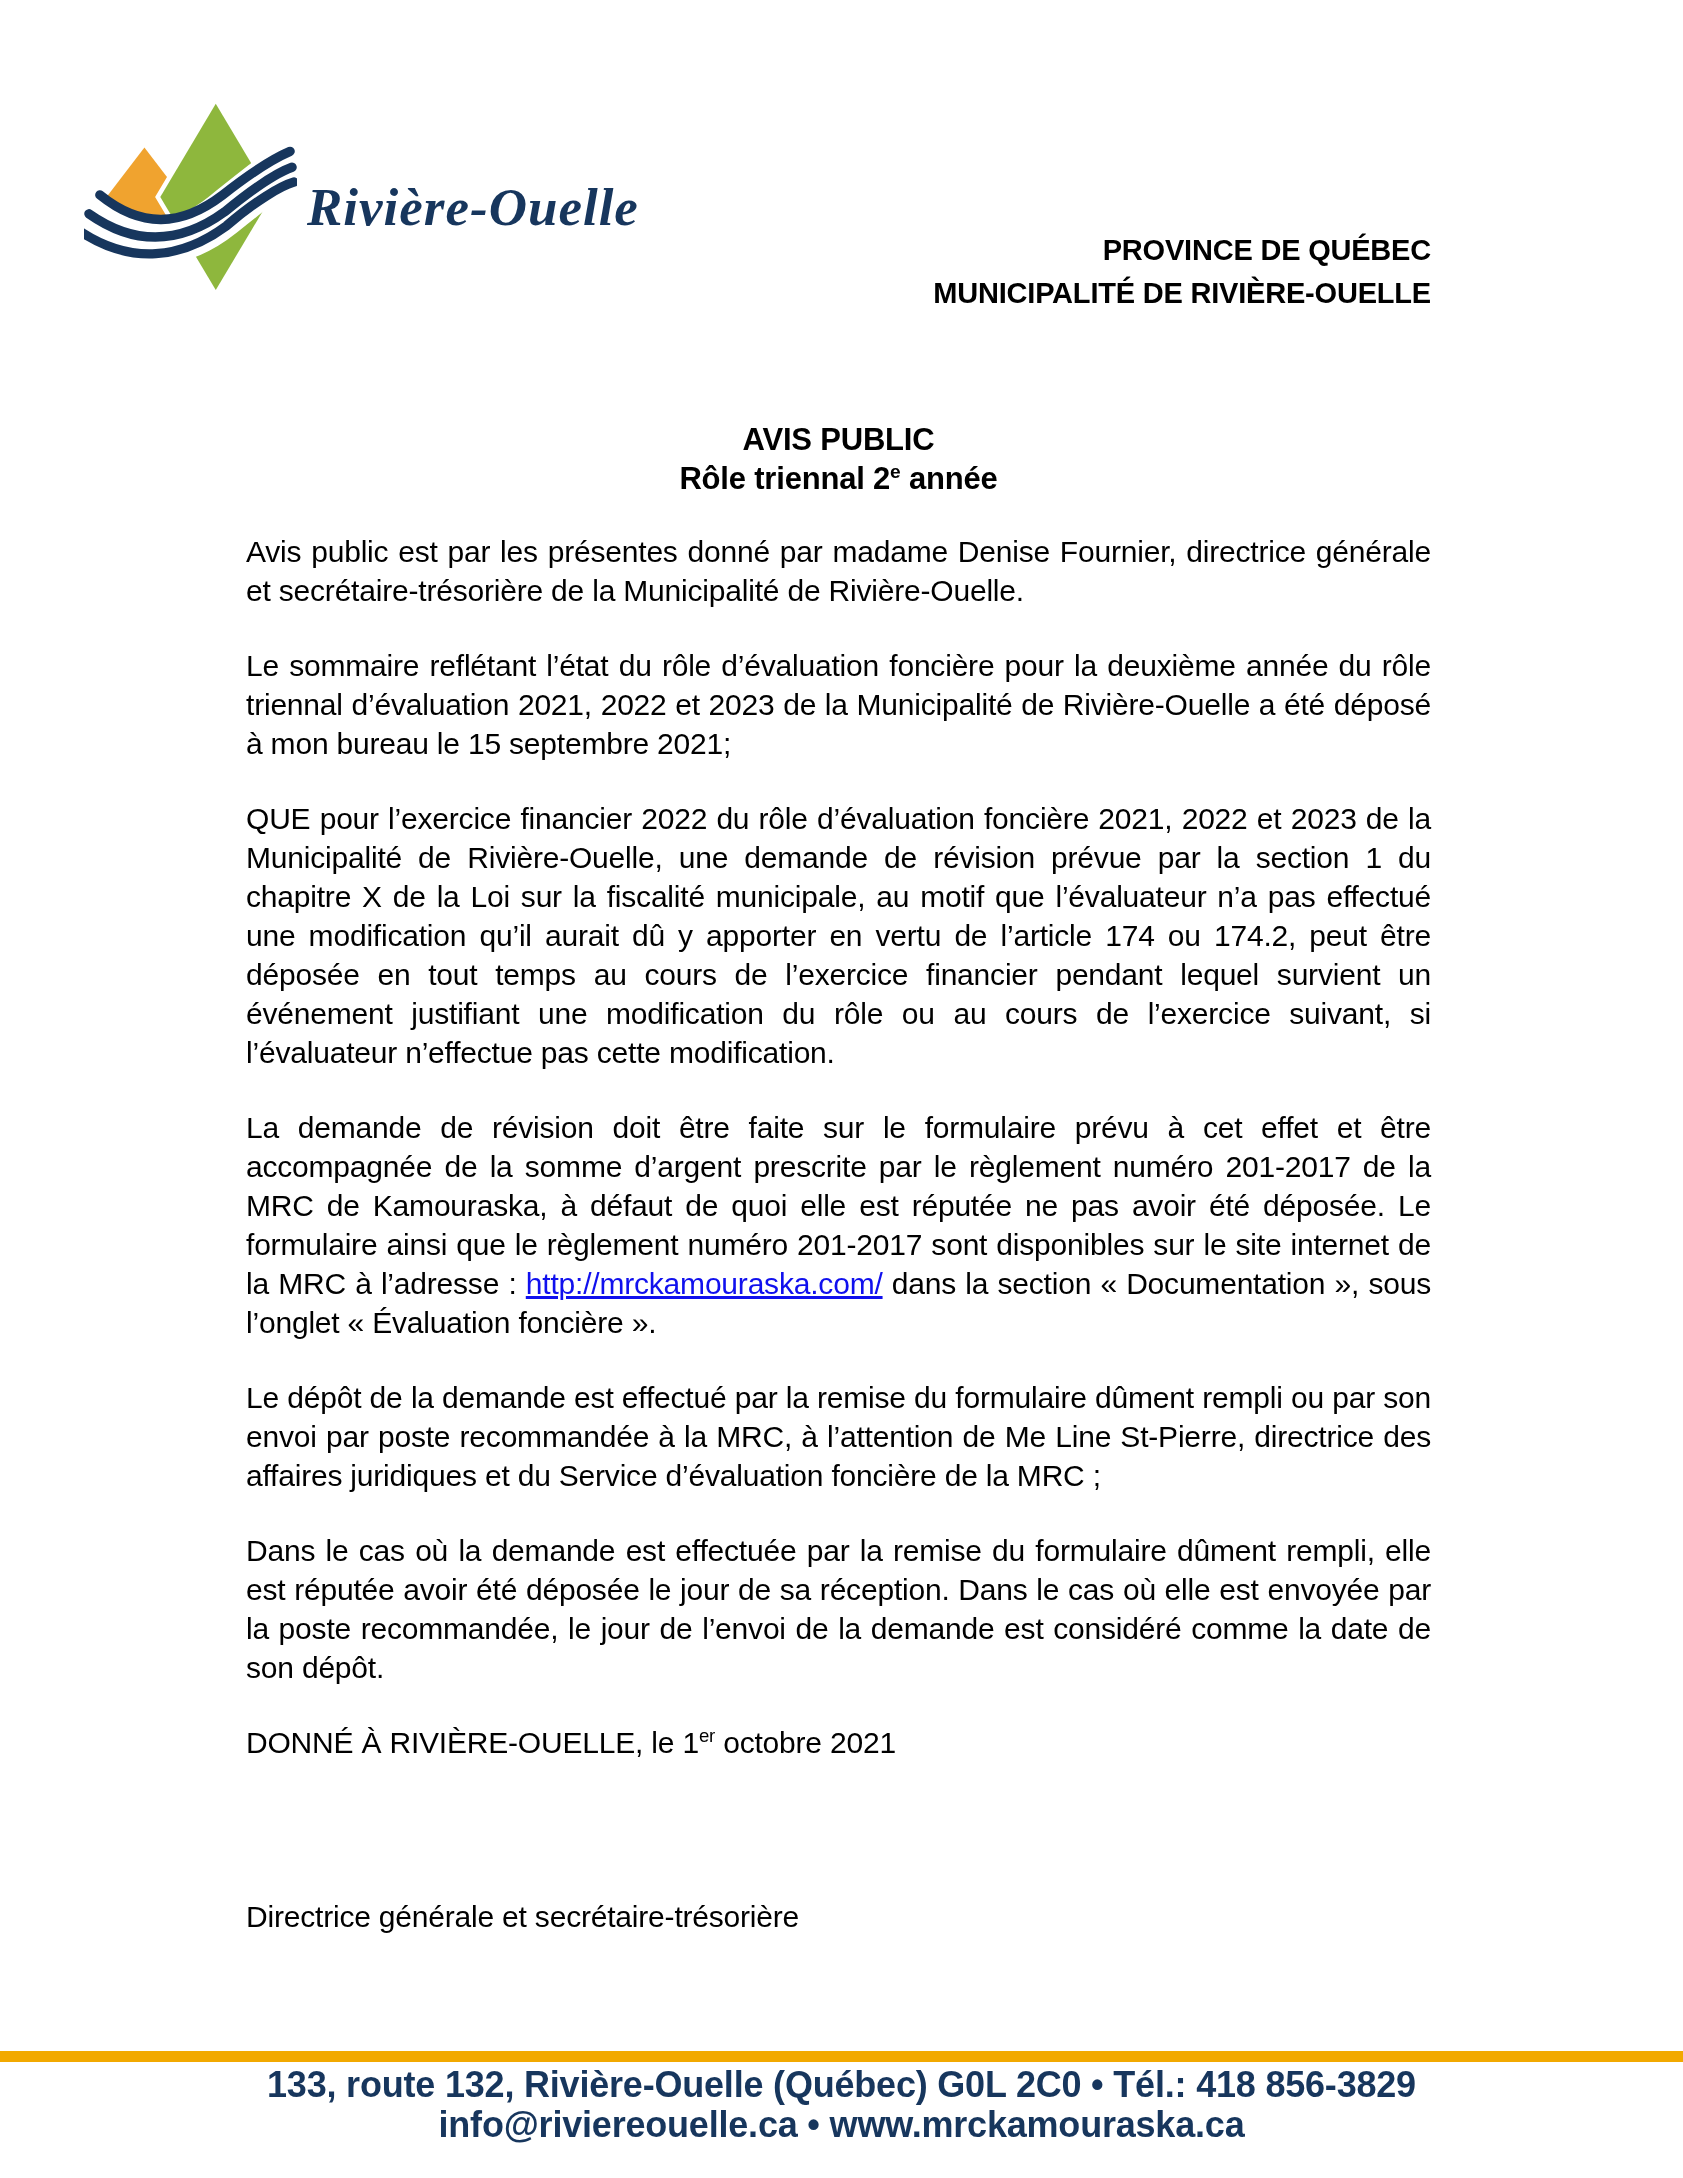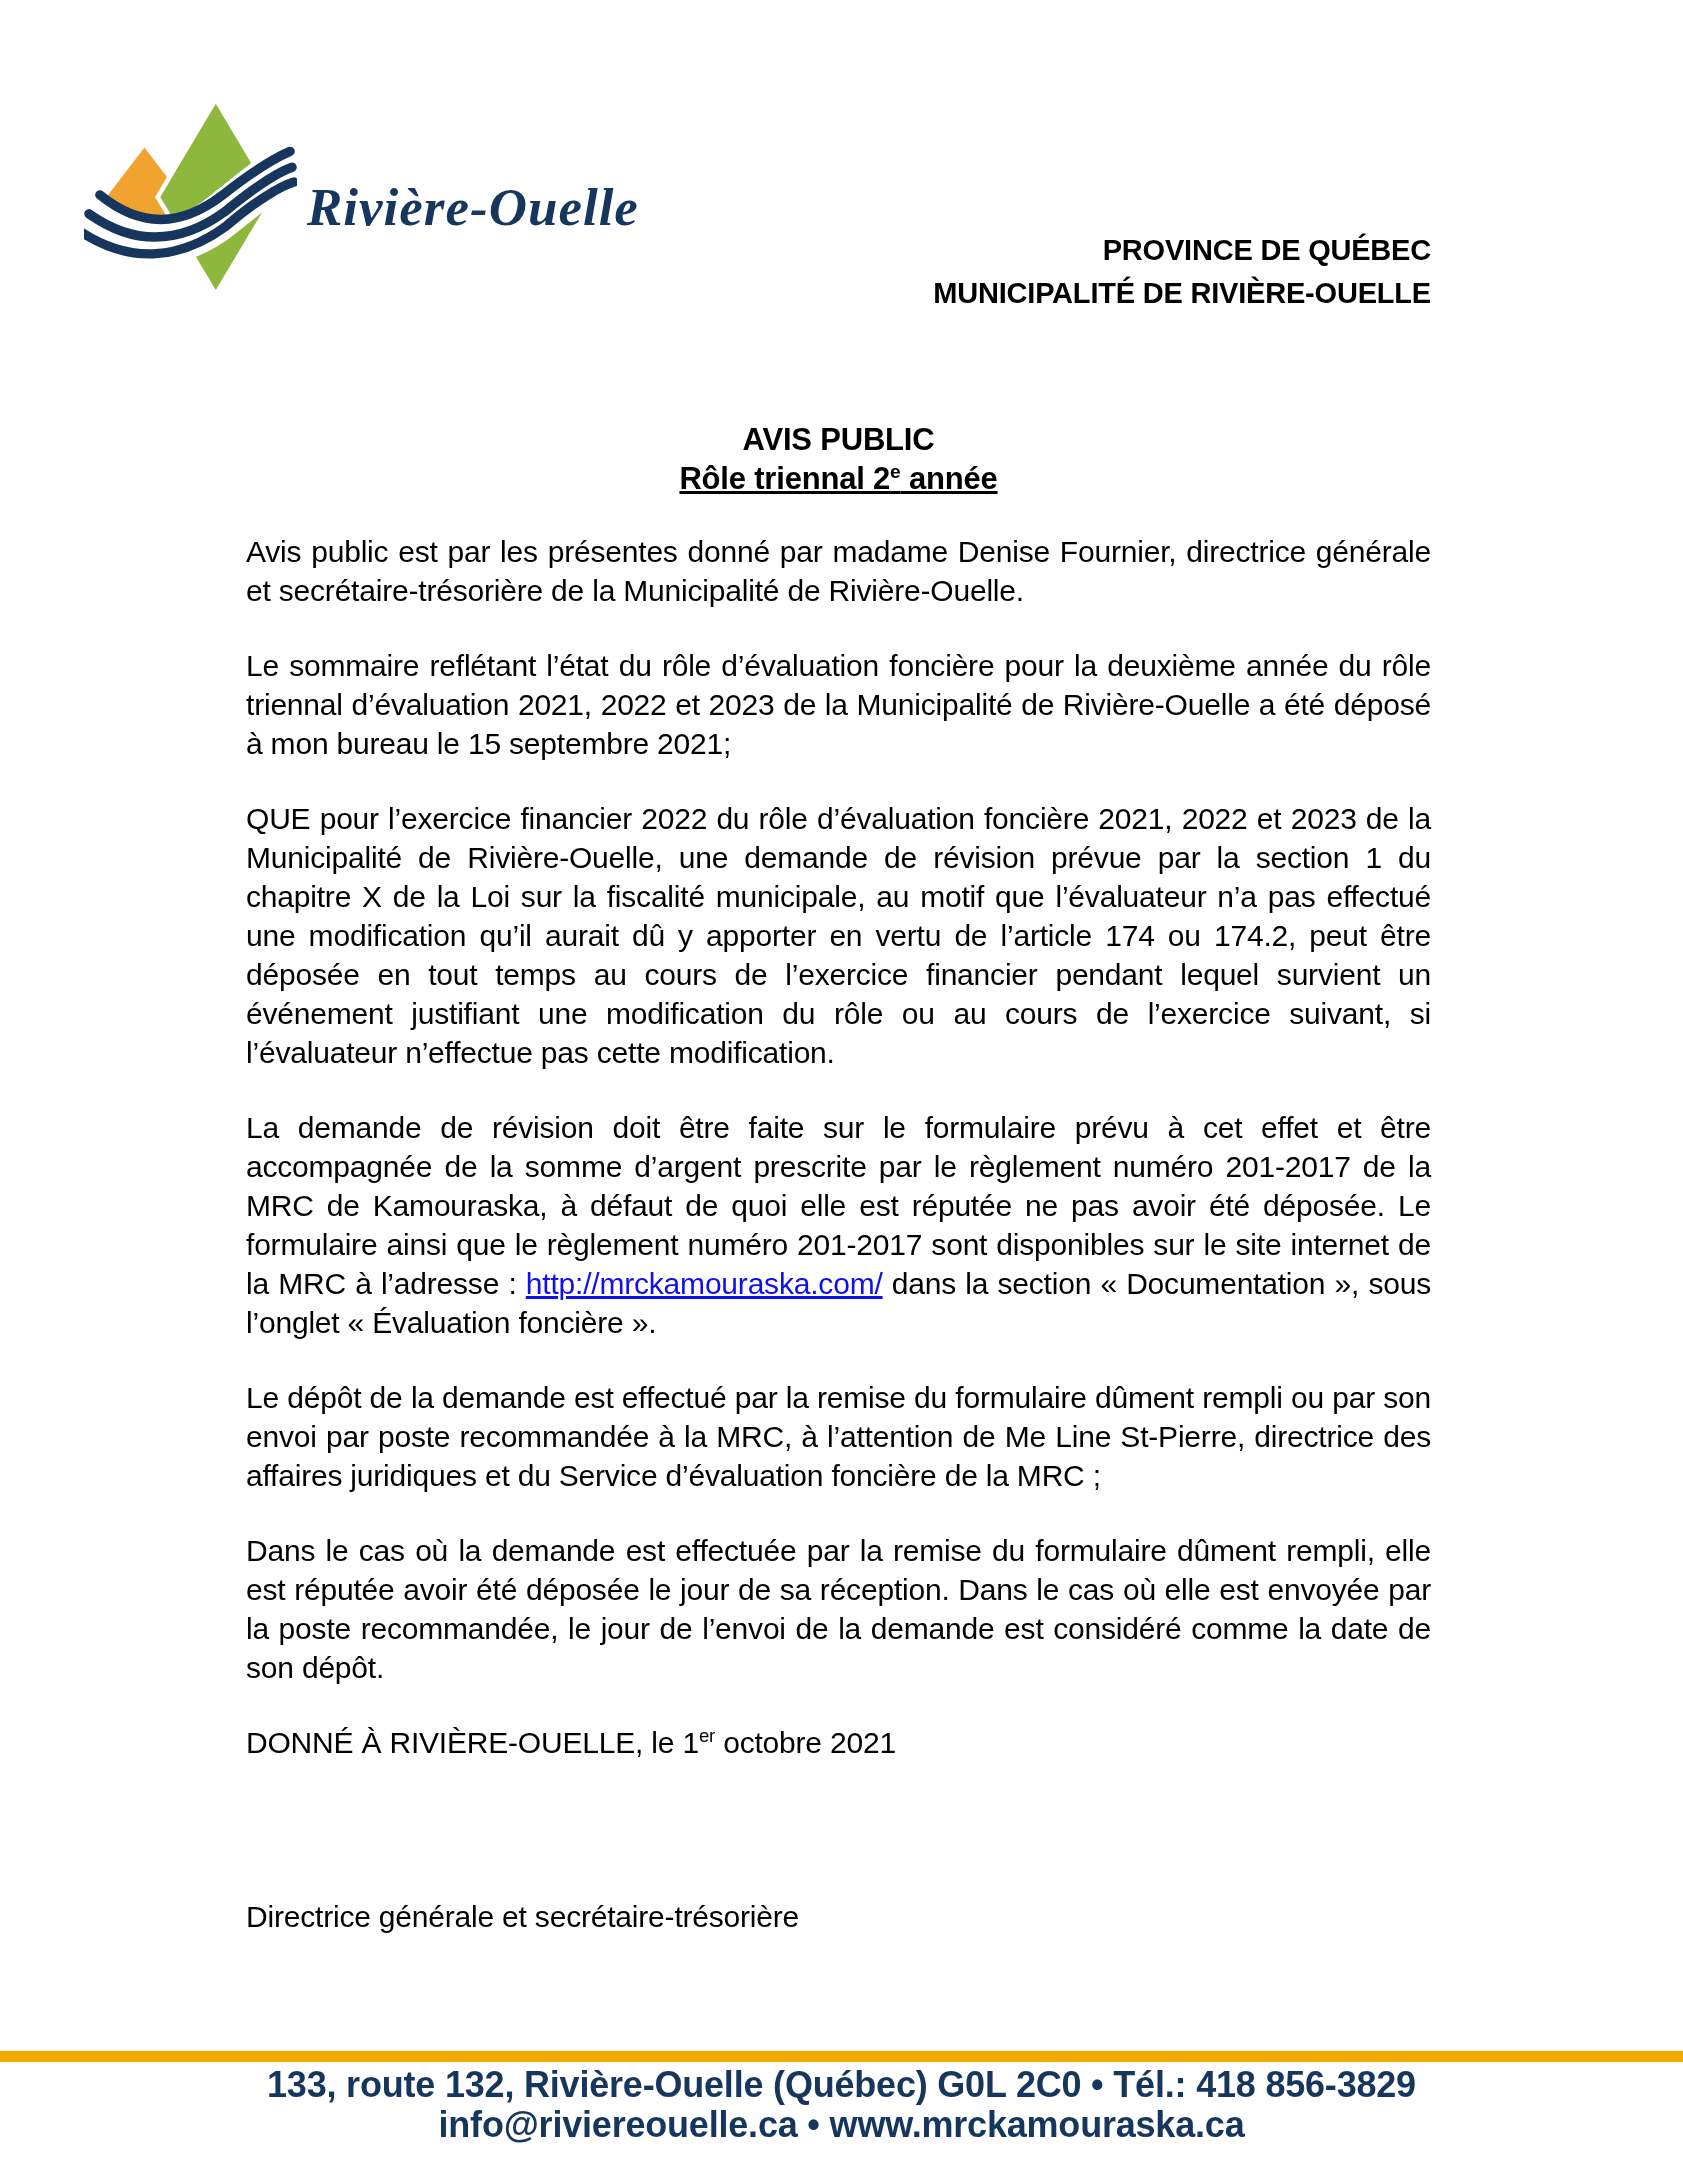--- a/index.html
+++ b/index.html
@@ -37,21 +37,21 @@
     position:absolute;top:229px;right:252px;
     text-align:right;font-weight:700;font-size:29px;line-height:43px;
     letter-spacing:-0.2px;
   }
   
   main{
     position:absolute;left:246px;top:420px;width:1185px;
     font-size:30px;line-height:39px;letter-spacing:-0.2px;
   }
   .doc-title{font-weight:700;font-size:31px;text-align:center;}
-  .doc-subtitle{font-weight:700;font-size:31px;text-align:center;margin-bottom:34px;text-decoration:underline;}
+  .doc-subtitle{font-weight:700;font-size:31px;text-align:center;margin-bottom:34px;}
   sup{font-size:62%;line-height:0;vertical-align:super;}
   main p{text-align:justify;margin-bottom:36px;}
   p.no-justify{text-align:left;}
   a.doc-link{color:var(--link-blue);text-decoration:underline;}
   .signature{margin-top:135px;}
   .signature div{line-height:39px;}
   
   .footer-bar{
     position:absolute;left:0;top:2051px;width:1683px;height:11px;
     background:var(--accent-gold);

